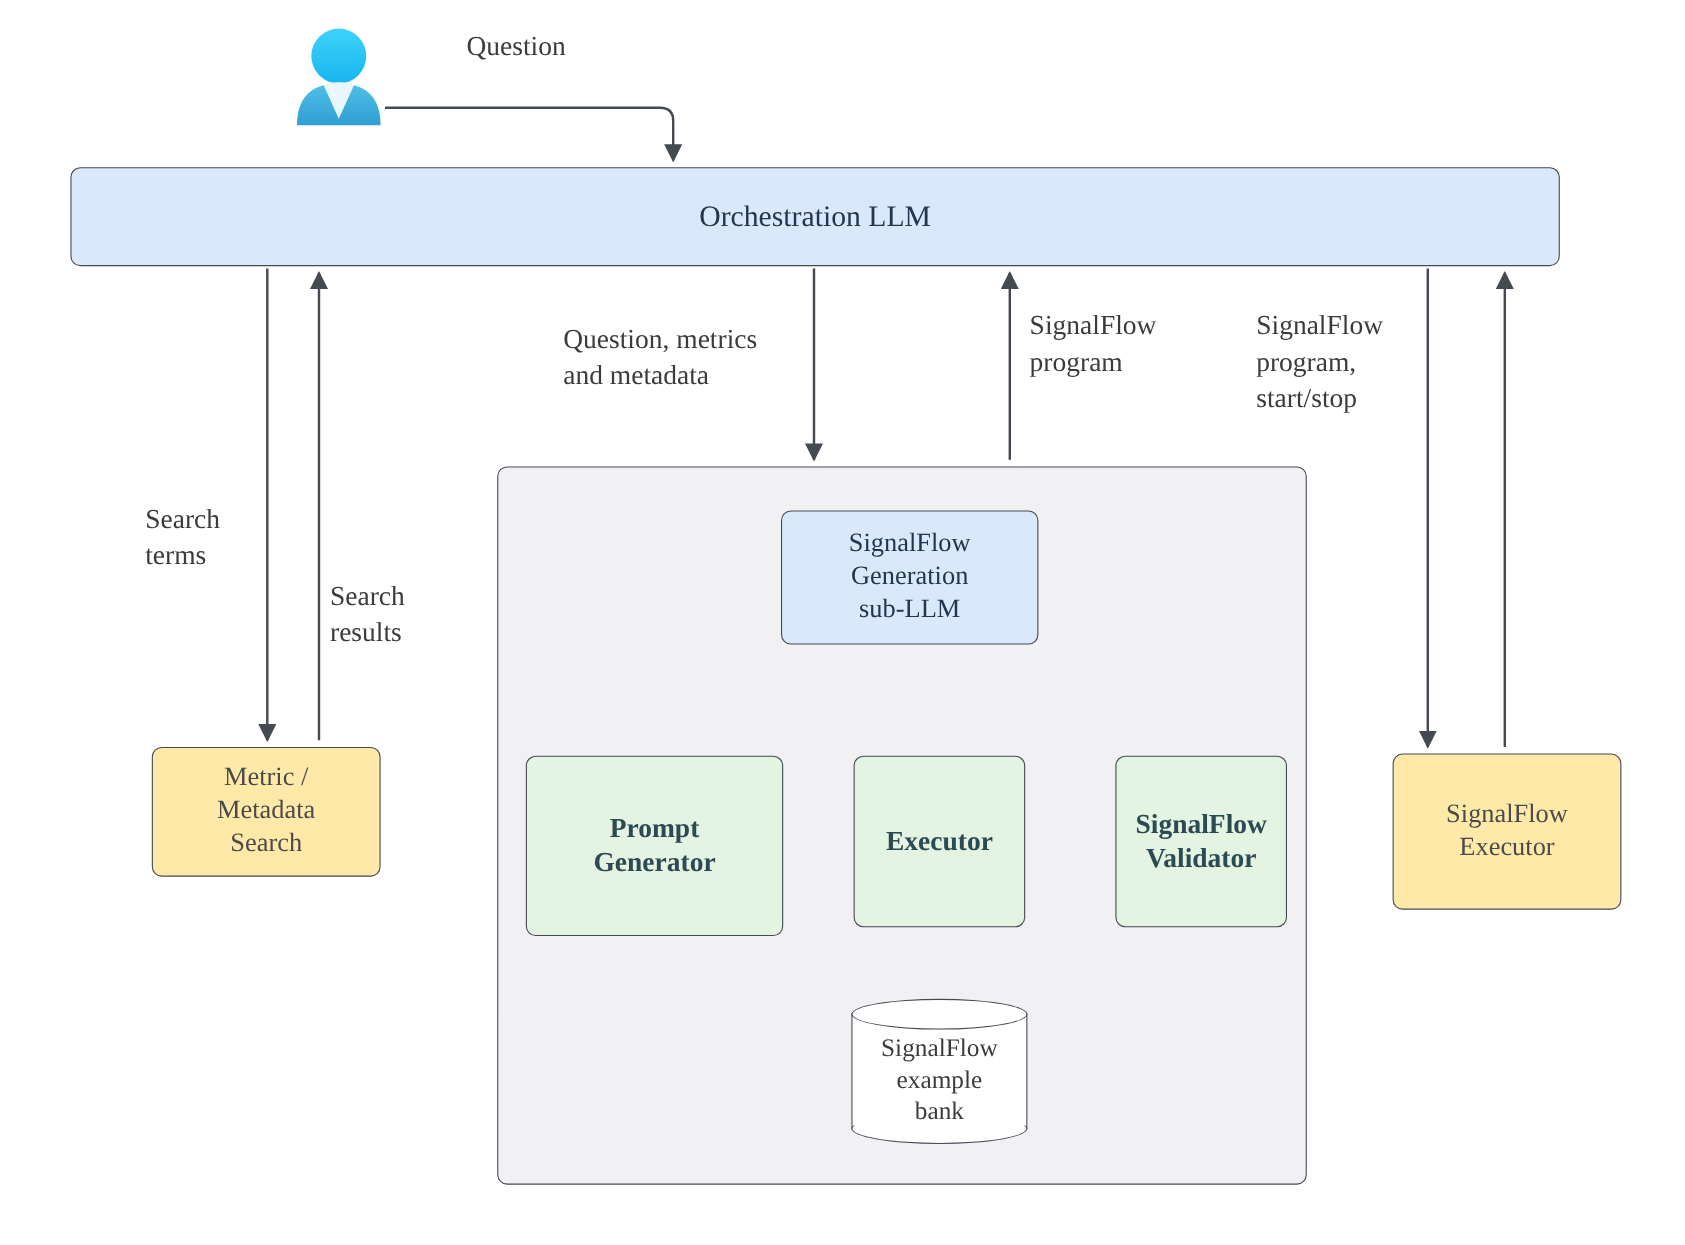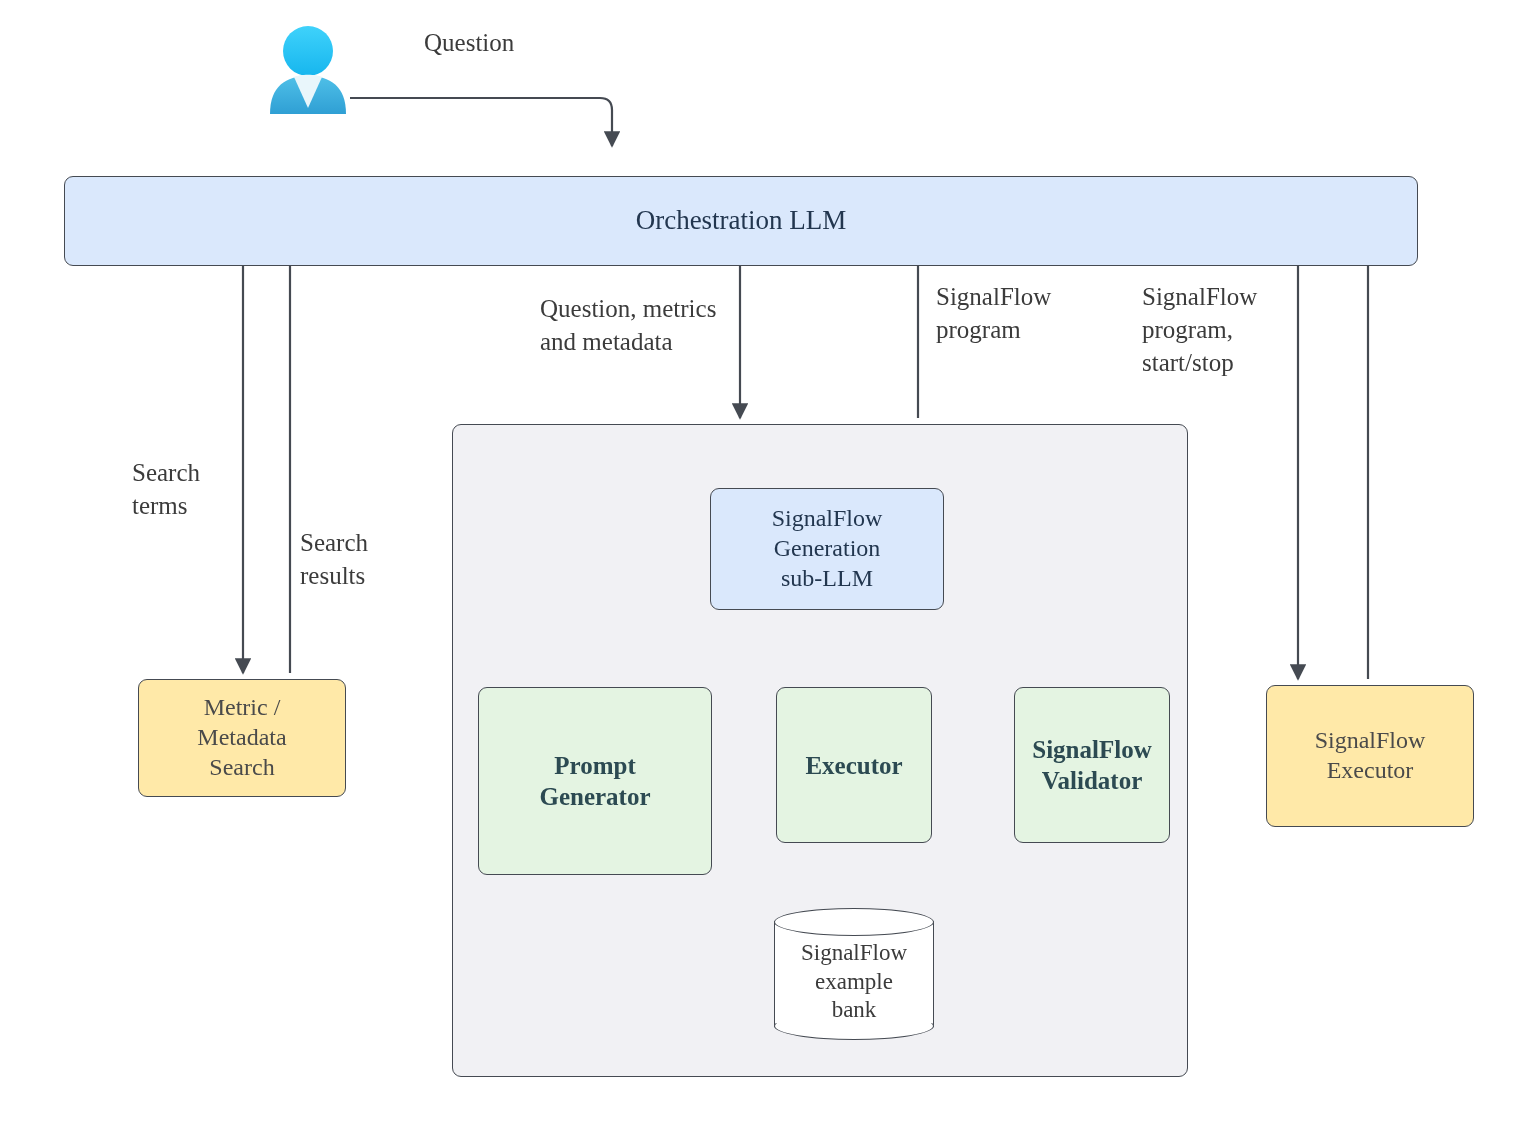--- a/index.html
+++ b/index.html
@@ -35,21 +35,20 @@
     justify-content: center;
     text-align: center;
     border: 1.6px solid #454a52;
     border-radius: 9px;
     line-height: 1.24;
     white-space: pre-line;
   }
   .node-blue {
     background: #dae8fc;
     color: #22364f;
-    margin-top: 24px;
   }
   .node-yellow {
     background: #ffe9a8;
     color: #4a4a4a;
   }
   .node-green {
     background: #e4f4e2;
     color: #2c4a52;
     font-weight: bold;
   }
@@ -64,21 +63,21 @@
   }
   #metric-search {
     left: 138px; top: 679px; width: 208px; height: 118px;
     font-size: 24px;
   }
   #sf-executor {
     left: 1266px; top: 685px; width: 208px; height: 142px;
     font-size: 24px;
   }
   #prompt-generator {
-    left: 478px; top: 687px; width: 234px; height: 188px;
+    left: 478px; top: 687px; width: 234px; height: 164px;
     font-size: 25px;
   }
   #retriever {
     left: 776px; top: 687px; width: 156px; height: 156px;
     font-size: 25px;
   }
   #sf-validator {
     left: 1014px; top: 687px; width: 156px; height: 156px;
     font-size: 25px;
   }
@@ -137,21 +136,21 @@
   }
   
   .edge-label {
     position: absolute;
     font-size: 25px;
     line-height: 1.32;
     color: #3b3b3b;
     white-space: pre-line;
   }
   #label-question    { left: 424px; top: 26px; }
-  #label-qmm         { left: 540px; top: 292px; }
+  #label-qmm         { left: 512px; top: 292px; }
   #label-sf-program  { left: 936px; top: 280px; }
   #label-sf-start    { left: 1142px; top: 280px; }
   #label-search-terms{ left: 132px; top: 456px; }
   #label-search-res  { left: 300px; top: 526px; }
   
   #user-avatar {
     position: absolute;
     left: 264px; top: 22px;
     width: 88px; height: 92px;
   }

